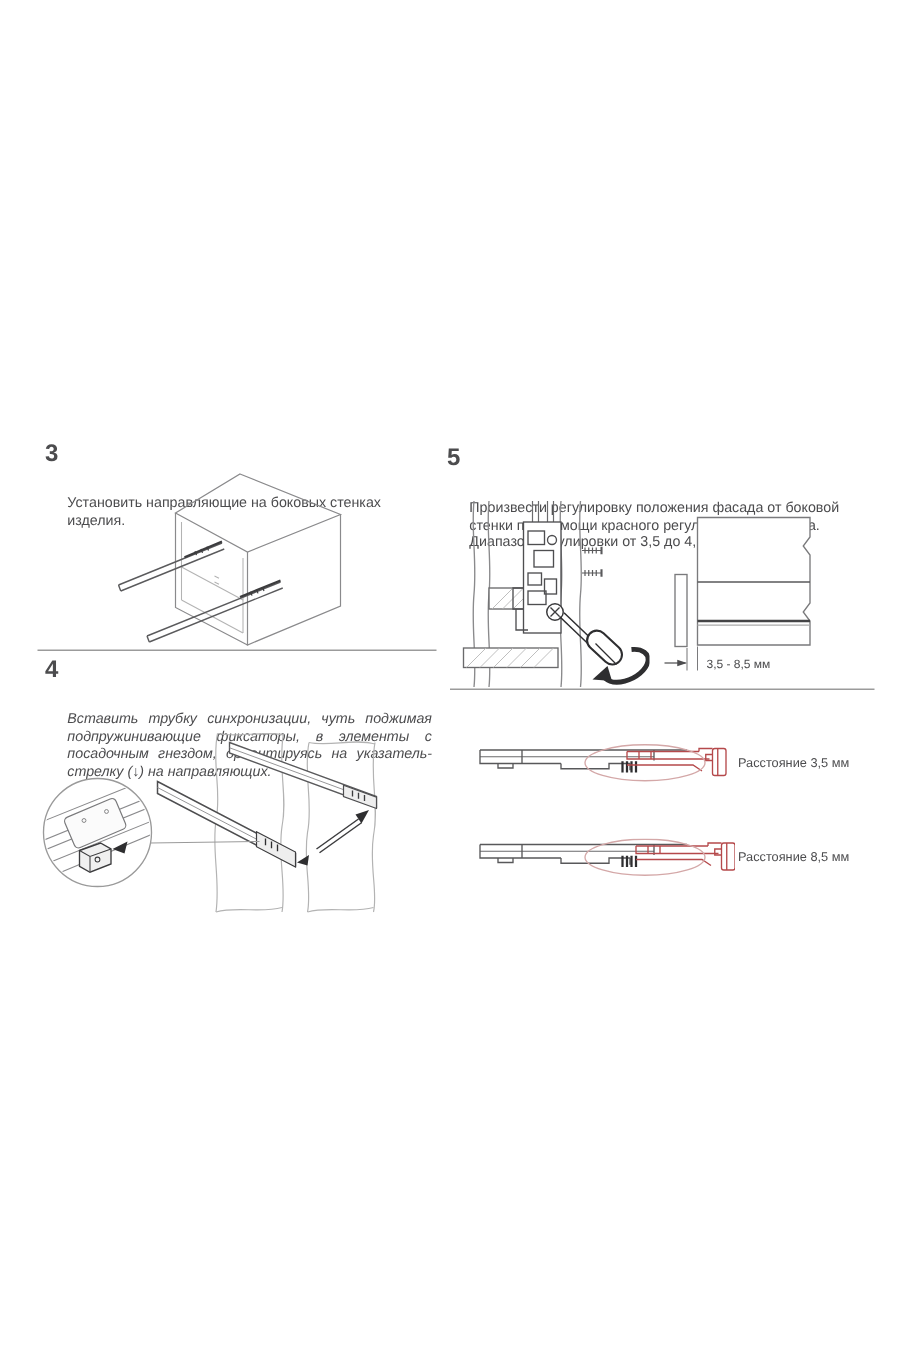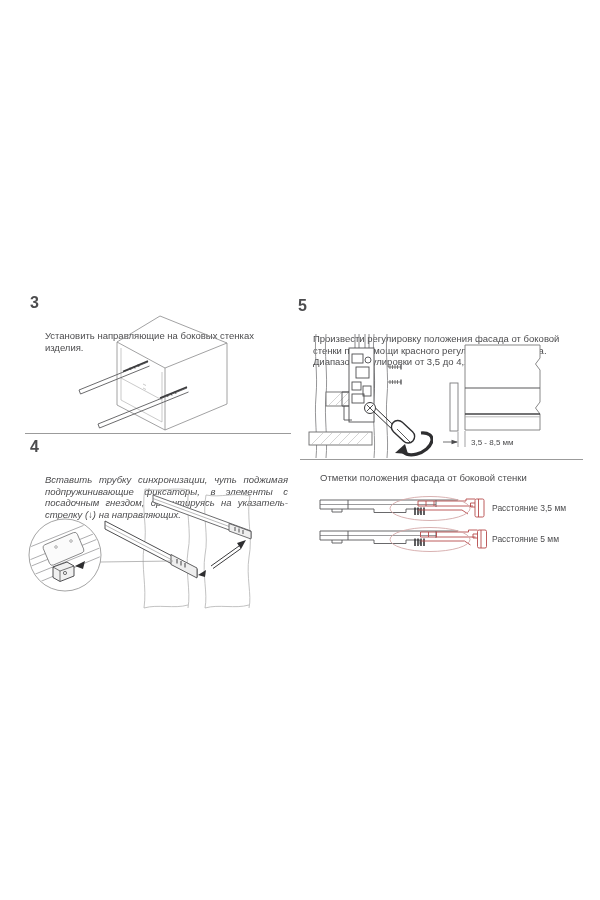--- a/index.html
+++ b/index.html
@@ -263,34 +263,33 @@
       <path d="M16,98 L16,113" stroke="#7a7a7c" stroke-width="0.7" fill="none"></path>
       <path d="M23,97 L23,113" stroke="#7a7a7c" stroke-width="0.7" fill="none"></path>
       <path d="M1,108 L15,108" stroke="#4c4c4e" stroke-width="0.8" fill="none"></path>
       <polygon points="16,108 9.5,105.8 9.5,110.2" fill="#4c4c4e"></polygon>
       <text x="29" y="111" class="dim-text">3,5 - 8,5 мм</text>
     </g>
   </svg>
 
   <div class="divider" style="left:300px; top:459px; width:283px;"></div>
 
-  <p class="marks-heading" style="left:320px; top:472px;">Отметки положения фасада от боковой стенки</p>
 
   <div class="mark-row" style="left:318px; top:496px;">
     <svg width="172" height="27" viewBox="0 0 172 27">
       <use href="#slide-gray"></use>
       <use href="#slide-red"></use>
       <ellipse cx="112" cy="12.5" rx="40" ry="12" fill="none" stroke="#d4a8a8" stroke-width="0.9"></ellipse>
     </svg>
     <span class="mark-label">Расстояние 3,5 мм</span>
   </div>
 
-  <div class="mark-row" style="left:318px; top:527px;">
+
+  <div class="mark-row" style="left:318px; top:559px;">
     <svg width="172" height="27" viewBox="0 0 172 27">
       <use href="#slide-gray"></use>
-      <use href="#slide-red" transform="translate(2.5,0)"></use>
+      <use href="#slide-red" transform="translate(6,0)"></use>
       <ellipse cx="112" cy="12.5" rx="40" ry="12" fill="none" stroke="#d4a8a8" stroke-width="0.9"></ellipse>
     </svg>
-    <span class="mark-label">Расстояние 5 мм</span>
-  </div>
-
+    <span class="mark-label">Расстояние 8,5 мм</span>
+  </div>
 
 </div>
 
 </body></html>

